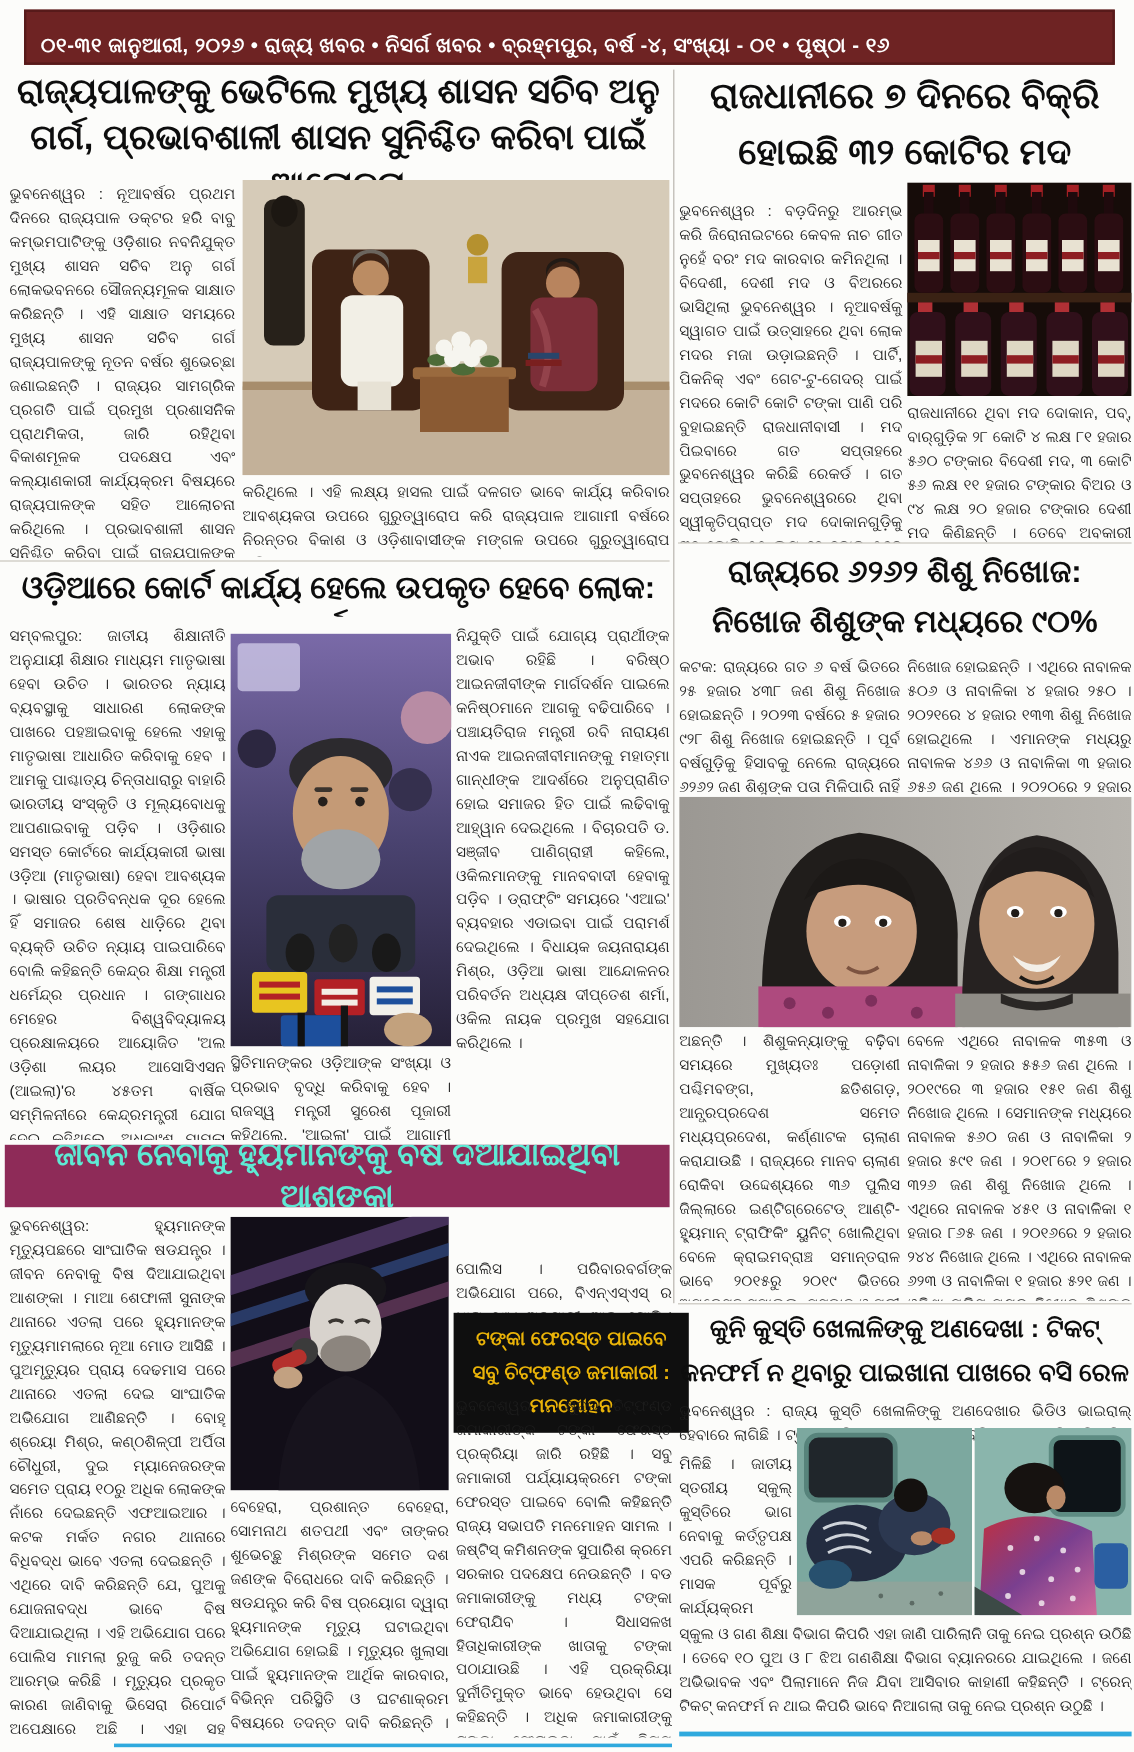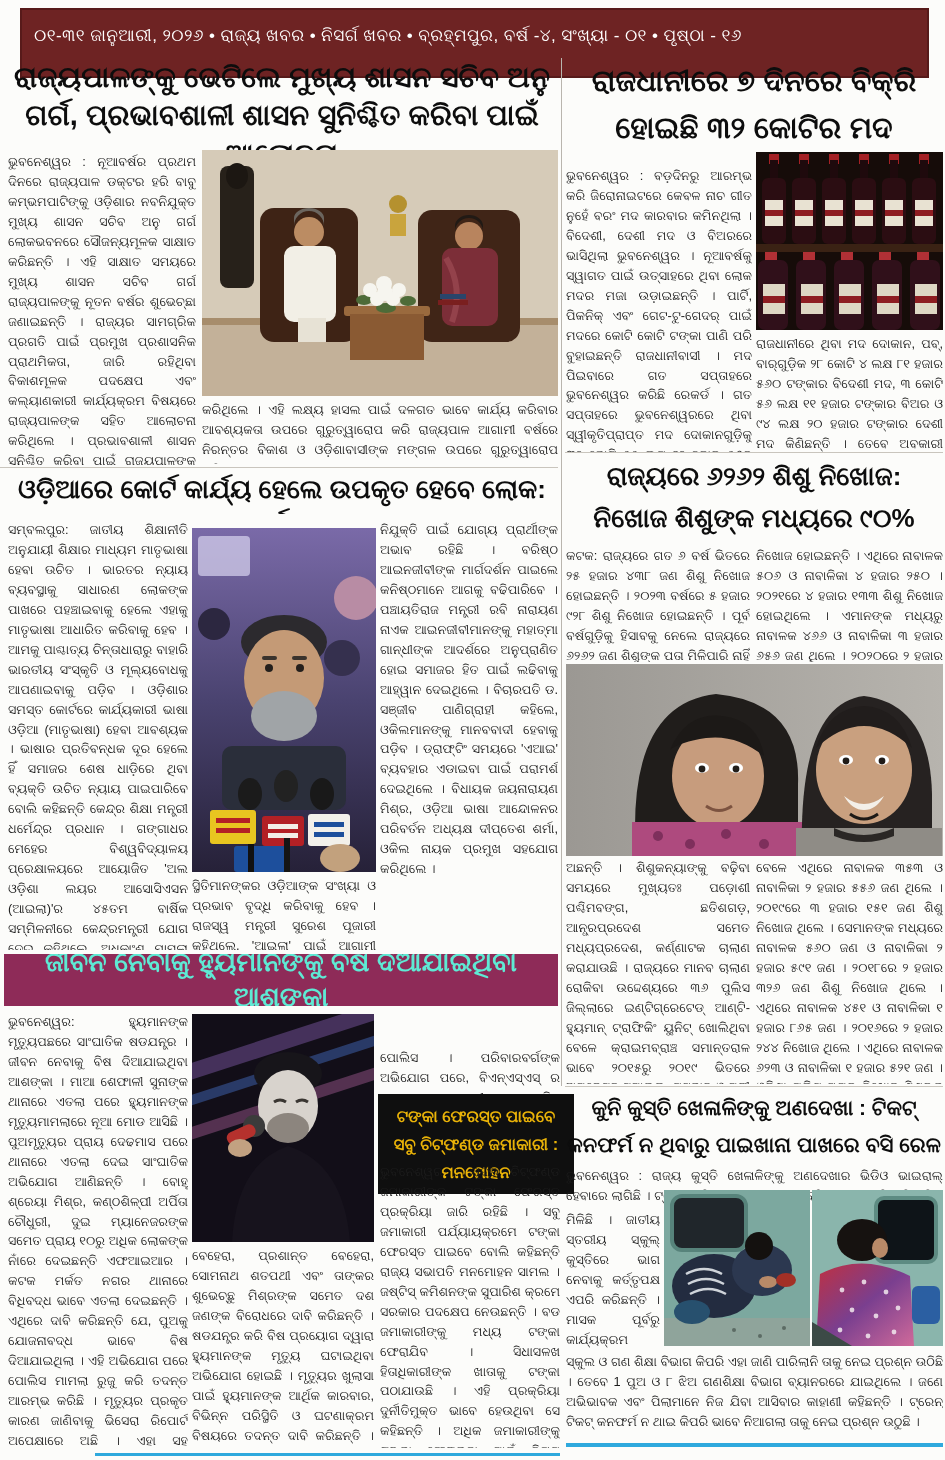--- a/index.html
+++ b/index.html
@@ -4,22 +4,22 @@
 <style>
   html,body{margin:0;padding:0}
   body{
     width:945px;height:1460px;position:relative;background:#fcfcfa;
     font-family:"Liberation Sans",sans-serif;overflow:hidden;color:#1a1a1a;
   }
   .abs{position:absolute}
   .bt{font-size:12.8px;line-height:1.56;text-align:justify;overflow:hidden;word-break:break-word;color:#1c1c1c}
   .hd{font-weight:700;text-align:center;color:#0d0d0d;line-height:1.32;overflow:hidden}
   .masthead{
-    background:#6e2323;border:2px solid #571a1a;color:#fff;font-weight:400;
-    font-size:17px;display:flex;align-items:flex-start;padding:16px 12px;letter-spacing:.4px;
+    background:#6e2323;border:2px solid #571a1a;color:#fff;font-weight:700;
+    font-size:17px;display:flex;align-items:flex-end;padding:4px 12px;letter-spacing:.4px;
     overflow:hidden;white-space:nowrap;
   }
   .banner{
     background:#8e2b58;color:#5eead4;font-weight:700;font-size:27px;line-height:1.3;
     display:flex;align-items:center;justify-content:center;text-align:center;overflow:hidden;
   }
   .blackbox{
     background:#0f0f0f;color:#eab308;font-weight:700;font-size:16.5px;line-height:1.7;
     display:flex;align-items:center;justify-content:center;text-align:center;padding:20px 6px;overflow:hidden;
   }
@@ -333,16 +333,16 @@
       <circle cx="64" cy="126" r="2.4"></circle>
       <circle cx="86" cy="118" r="2.4"></circle>
     <circle cx="28" cy="140" r="2.4"></circle>
       <circle cx="56" cy="146" r="2.4"></circle>
       <circle cx="82" cy="142" r="2.4"></circle>
   </g>
   <rect x="100" y="96" width="28" height="38" rx="6" fill="#2b5fa2"></rect>
   <path d="M0 156 L40 156 L0 132 Z" fill="#3c4a46"></path>
 </svg>
 
-<div class="abs bt" style="left:566px;top:1352px;width:377px;height:88px">ସ୍କୁଲ ଓ ଗଣ ଶିକ୍ଷା ବିଭାଗ କିପରି ଏହା ଜାଣି ପାରିଲାନି ତାକୁ ନେଇ ପ୍ରଶ୍ନ ଉଠିଛି । ତେବେ 1 ପୁଅ ଓ ୮ ଝିଅ ଗଣଶିକ୍ଷା ବିଭାଗ ବ୍ୟାନରରେ ଯାଇଥିଲେ । ଜଣେ ଅଭିଭାବକ ଏବଂ ପିଲାମାନେ ନିଜ ଯିବା ଆସିବାର କାହାଣୀ କହିଛନ୍ତି । ଟ୍ରେନ୍ ଟିକଟ୍ କନଫର୍ମ ନ ଥାଇ କିପରି ଭାବେ ନିଆଗଲା ତାକୁ ନେଇ ପ୍ରଶ୍ନ ଉଠୁଛି ।</div>
+<div class="abs bt" style="left:566px;top:1352px;width:377px;height:88px">ସ୍କୁଲ ଓ ଗଣ ଶିକ୍ଷା ବିଭାଗ କିପରି ଏହା ଜାଣି ପାରିଲାନି ତାକୁ ନେଇ ପ୍ରଶ୍ନ ଉଠିଛି । ତେବେ ୧୦ ପୁଅ ଓ ୮ ଝିଅ ଗଣଶିକ୍ଷା ବିଭାଗ ବ୍ୟାନରରେ ଯାଇଥିଲେ । ଜଣେ ଅଭିଭାବକ ଏବଂ ପିଲାମାନେ ନିଜ ଯିବା ଆସିବାର କାହାଣୀ କହିଛନ୍ତି । ଟ୍ରେନ୍ ଟିକଟ୍ କନଫର୍ମ ନ ଥାଇ କିପରି ଭାବେ ନିଆଗଲା ତାକୁ ନେଇ ପ୍ରଶ୍ନ ଉଠୁଛି ।</div>
 
 <div class="abs blueline" style="left:566px;top:1443px;width:377px;height:4px"></div>
 <div class="abs blueline" style="left:95px;top:1453px;width:465px;height:3px"></div>
 
 </body></html>

